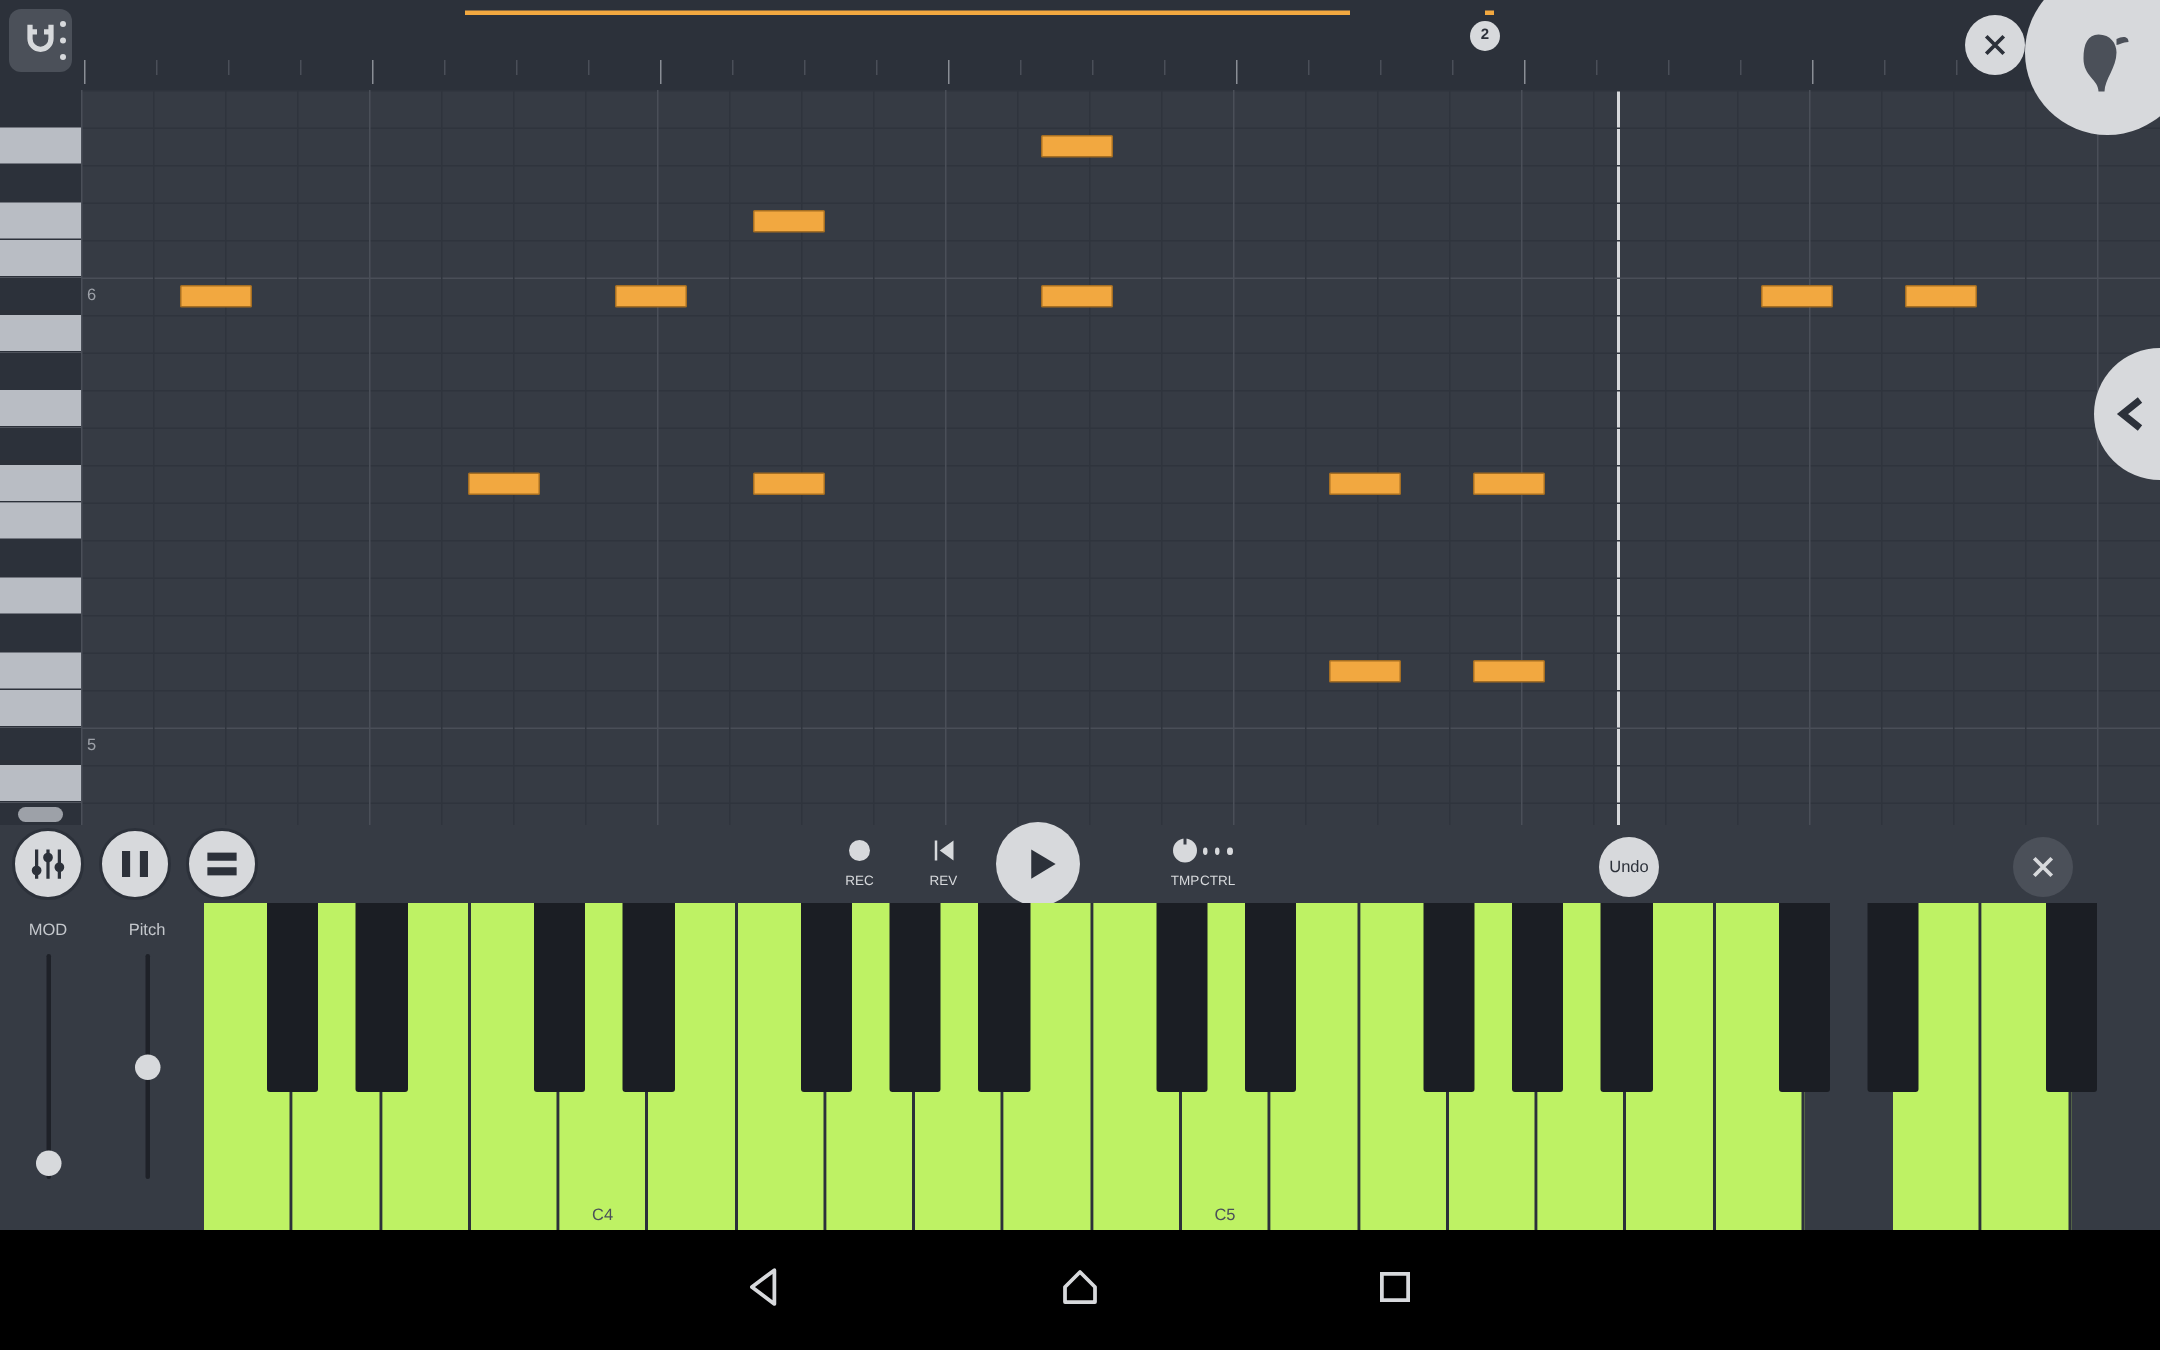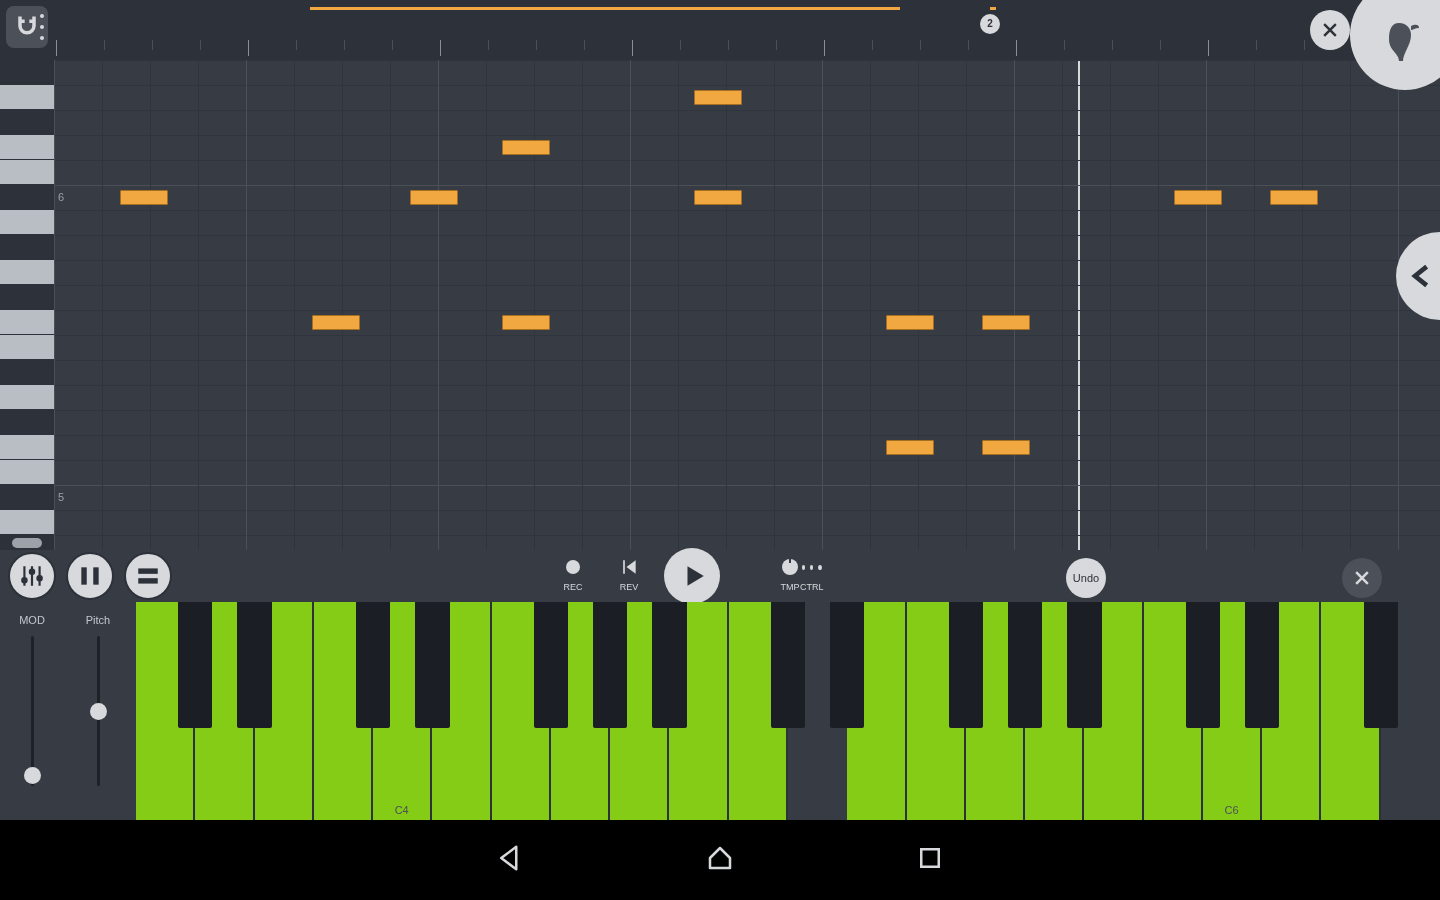--- a/index.html
+++ b/index.html
@@ -84,21 +84,21 @@
 #tool3{left:124px;top:2px}
 
 
 .vslider{position:absolute;top:64px;width:56px;text-align:center;color:#c4c7cc;font-size:11px}
 .vslider .label{display:block;margin-bottom:10px}
 .vslider .track{width:3px;height:150px;background:#1e2128;margin:0 auto;position:relative;border-radius:2px}
 .vslider .knob{position:absolute;left:-7px;width:17px;height:17px;border-radius:50%;background:#d7d9dc}
 
 
 #kbd{position:absolute;left:136px;top:52px;right:0;height:218px}
-#kbd .white{position:absolute;top:0;bottom:0;background:#84cc16;border-right:2px solid #2c313a}
+#kbd .white{position:absolute;top:0;bottom:0;background:#bef264;border-right:2px solid #2c313a}
 #kbd .black{position:absolute;top:0;height:126px;background:#1b1e24;z-index:2;border-radius:0 0 2px 2px}
 #kbd .klabel{position:absolute;bottom:4px;width:100%;text-align:center;font-size:11px;color:#4b5059}
 
 
 #navbar{position:absolute;left:0;top:820px;width:100%;height:80px;background:#000;display:flex;align-items:center;justify-content:center;gap:180px}
 #navbar svg{width:30px;height:30px;stroke:#d7d9dc;stroke-width:2;fill:none}
 </style>
 </head>
 <body>
 
@@ -346,29 +346,29 @@
         <div class="white" style="left: 177.818px; width: 59.2727px;"></div>
         <div class="white" style="left: 237.091px; width: 59.2727px;">
           <div class="klabel">C4</div>
         </div>
         <div class="white" style="left: 296.364px; width: 59.2727px;"></div>
         <div class="white" style="left: 355.636px; width: 59.2727px;"></div>
         <div class="white" style="left: 414.909px; width: 59.2727px;"></div>
         <div class="white" style="left: 474.182px; width: 59.2727px;"></div>
         <div class="white" style="left: 533.455px; width: 59.2727px;"></div>
         <div class="white" style="left: 592.727px; width: 59.2727px;"></div>
+        <div class="white" style="left: 652px; width: 59.2727px;">
+          <div class="klabel">C5</div>
+        </div>
         <div class="white" style="left: 711.273px; width: 59.2727px;"></div>
         <div class="white" style="left: 770.545px; width: 59.2727px;"></div>
         <div class="white" style="left: 829.818px; width: 59.2727px;"></div>
         <div class="white" style="left: 889.091px; width: 59.2727px;"></div>
         <div class="white" style="left: 948.364px; width: 59.2727px;"></div>
         <div class="white" style="left: 1007.64px; width: 59.2727px;"></div>
-        <div class="white" style="left: 1066.91px; width: 59.2727px;">
-          <div class="klabel">C6</div>
-        </div>
         <div class="white" style="left: 1126.18px; width: 59.2727px;"></div>
         <div class="white" style="left: 1185.45px; width: 59.2727px;"></div>
         <div class="black" style="left: 42.0836px; width: 34.3782px;"></div>
         <div class="black" style="left: 101.356px; width: 34.3782px;"></div>
         <div class="black" style="left: 219.902px; width: 34.3782px;"></div>
         <div class="black" style="left: 279.175px; width: 34.3782px;"></div>
         <div class="black" style="left: 397.72px; width: 34.3782px;"></div>
         <div class="black" style="left: 456.993px; width: 34.3782px;"></div>
         <div class="black" style="left: 516.265px; width: 34.3782px;"></div>
         <div class="black" style="left: 634.811px; width: 34.3782px;"></div>

